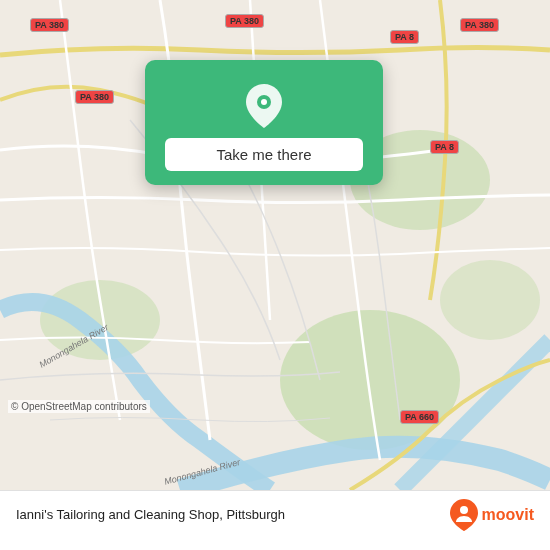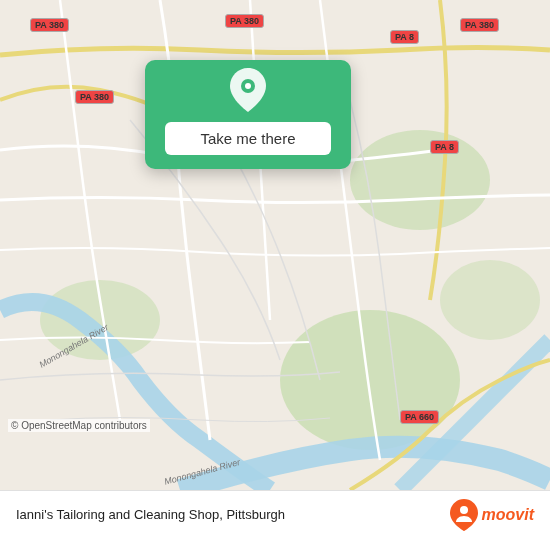--- a/index.html
+++ b/index.html
@@ -25,27 +25,27 @@
       top: 0; left: 0;
       width: 100%;
       height: 100%;
     }
 
     
     #action-card {
       position: absolute;
       top: 60px;
       left: 145px;
-      width: 206px;
+      width: 238px;
       background-color: #3db87a;
       border-radius: 10px;
       display: flex;
       flex-direction: column;
       align-items: center;
-      padding: 8px 20px 14px 20px;
+      padding: 24px 20px 14px 20px;
       box-shadow: 0 4px 16px rgba(0,0,0,0.25);
     }
 
     #location-icon-wrap {
       width: 44px;
       height: 44px;
       display: flex;
       align-items: center;
       justify-content: center;
       margin-bottom: 10px;
@@ -79,32 +79,31 @@
     #location-text {
       font-size: 13px;
       color: #222;
       flex: 1;
     }
 
     #moovit-logo {
       display: flex;
       align-items: center;
       gap: 4px;
-      font-style: italic;
     }
 
     .moovit-text {
       font-size: 16px;
       font-weight: bold;
       color: #f5591f;
     }
 
     #copyright-text {
       position: absolute;
-      bottom: 58px;
+      bottom: 77px;
       left: 8px;
       font-size: 10px;
       color: #555;
       background: rgba(255,255,255,0.7);
       padding: 1px 3px;
       border-radius: 0;
     }
 
     
     .road-badge {

